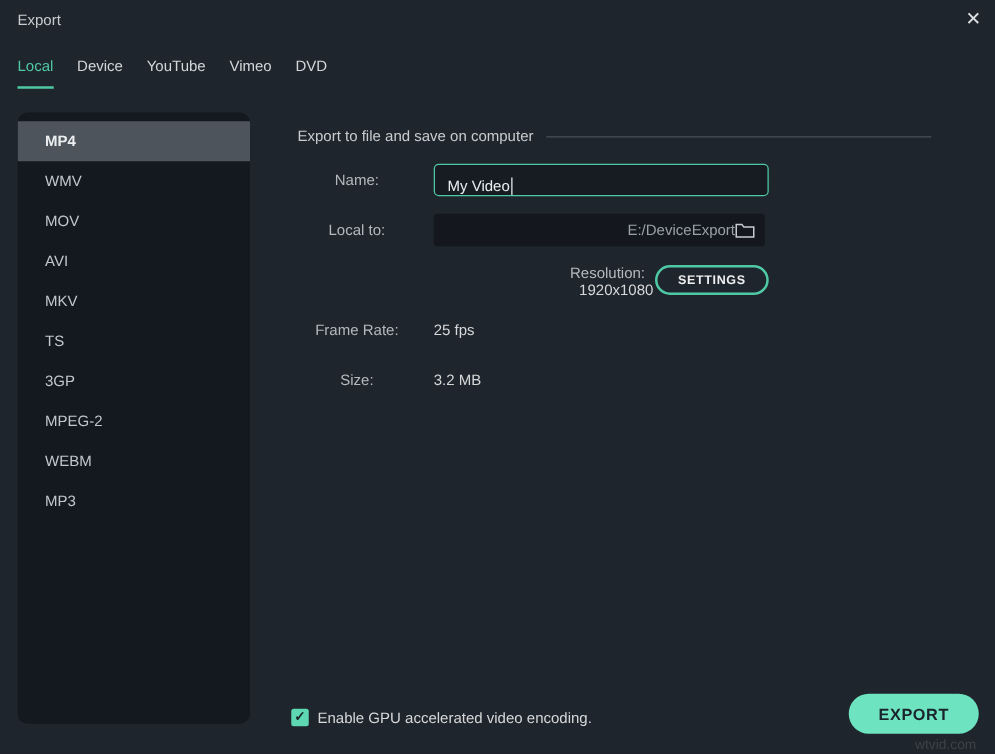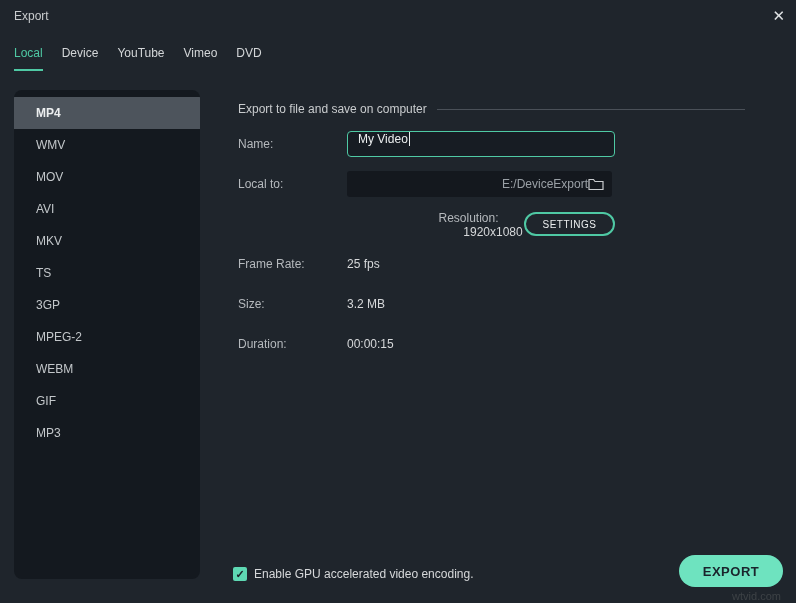--- a/index.html
+++ b/index.html
@@ -31,42 +31,42 @@
   .fmt.selected { background:#4d545c; color:#eceeef;font-weight:bold; }
 
   
   .section-head {
     position:absolute; left:238px; top:102px; width:507px;
     display:flex; align-items:center; font-size:12px; color:#c9ccce;
   }
   .section-head .rule { flex:1; height:1px; background:#4a5058; margin-left:10px; }
 
   .row { position:absolute; left:238px; width:510px; height:26px; display:flex; align-items:center; }
-  .row .lbl { width:95px; text-align:left; font-size:12px; color:#b5b9bd; margin-right:14px; flex:none; }
+  .row .lbl { width:95px; text-align:center; font-size:12px; color:#b5b9bd; margin-right:14px; flex:none; }
   .row .val { font-size:12px; color:#d6d8da; }
 
   .name-input {
     width:268px; height:26px; background:#171c23; border:1px solid #4fc9a4;
-    border-radius:4px; display:flex; align-items:flex-start; padding-left:10px;
+    border-radius:4px; display:flex; align-items:flex-end; padding-left:10px;
     font-size:12px; color:#eceeef;
   }
   .caret { width:1px; height:14px; background:#eceeef; margin-left:1px; }
 
   .path-field {
     width:265px; height:26px; background:#14181e; border-radius:3px;
     display:flex; align-items:center; padding:0 8px 0 10px;
     font-size:12px; color:#9aa0a6;text-align:right;
   }
   .path-field .txt { flex:1; }
   .folder-icon svg { display:block; }
 
   .settings-btn {
     position:absolute; left:286px; top:1px; width:91px; height:24px;
     border:2px solid #4fc9a4; border-radius:12px; background:transparent;
-    color:#eceeef; font-size:10px; font-weight:normal; letter-spacing:0.5px;
+    color:#eceeef; font-size:10px; font-weight:bold; letter-spacing:0.5px;
     font-family:"Liberation Sans", sans-serif;
   }
 
   
   .gpu { position:absolute; left:233px; top:567px; display:flex; align-items:center; }
   .checkbox {
     width:14px; height:14px; background:#5ed8b3; border-radius:2px;
     color:#1c2228; font-size:11px; font-weight:bold; line-height:14px; text-align:center;
   }
   .gpu .gpu-label { margin-left:7px; font-size:12px; color:#d6d8da; }
@@ -98,21 +98,20 @@
   <div class="sidebar">
     <div class="fmt selected">MP4</div>
     <div class="fmt">WMV</div>
     <div class="fmt">MOV</div>
     <div class="fmt">AVI</div>
     <div class="fmt">MKV</div>
     <div class="fmt">TS</div>
     <div class="fmt">3GP</div>
     <div class="fmt">MPEG-2</div>
     <div class="fmt">WEBM</div>
-    <div class="fmt">GIF</div>
     <div class="fmt">MP3</div>
   </div>
 
   <div class="section-head">
     <span>Export to file and save on computer</span>
     <span class="rule"></span>
   </div>
 
   <div class="row" style="top:131px;">
     <span class="lbl">Name:</span>
@@ -143,24 +142,20 @@
   <div class="row" style="top:251px;">
     <span class="lbl">Frame Rate:</span>
     <span class="val">25 fps</span>
   </div>
 
   <div class="row" style="top:291px;">
     <span class="lbl">Size:</span>
     <span class="val">3.2 MB</span>
   </div>
 
-  <div class="row" style="top:331px;">
-    <span class="lbl">Duration:</span>
-    <span class="val">00:00:15</span>
-  </div>
 
   <div class="gpu">
     <span class="checkbox">✓</span>
     <span class="gpu-label">Enable GPU accelerated video encoding.</span>
   </div>
 
   <button class="export-btn">EXPORT</button>
 
   <div class="watermark">wtvid.com</div>
 

